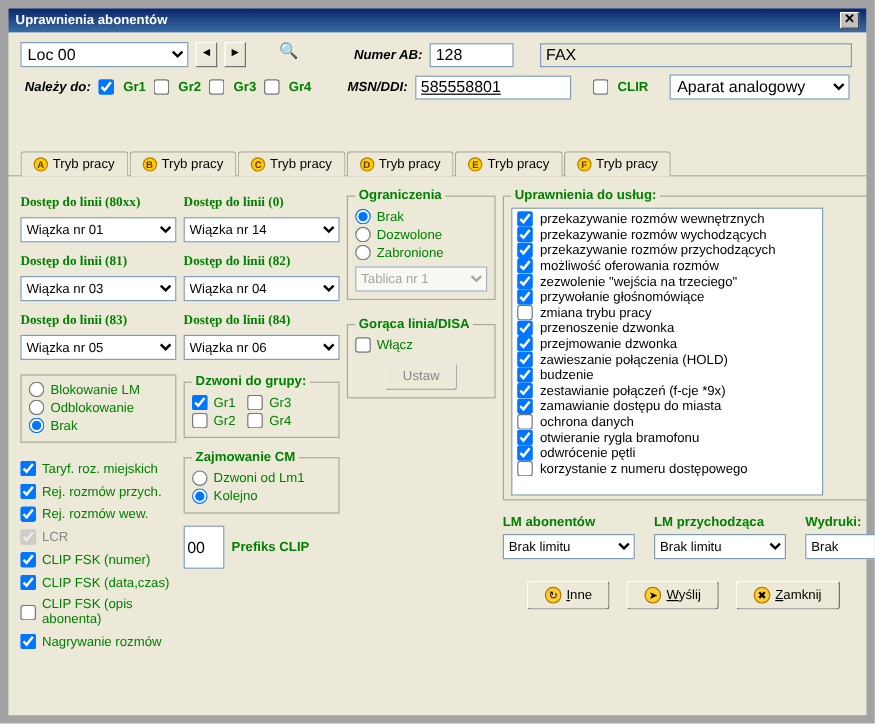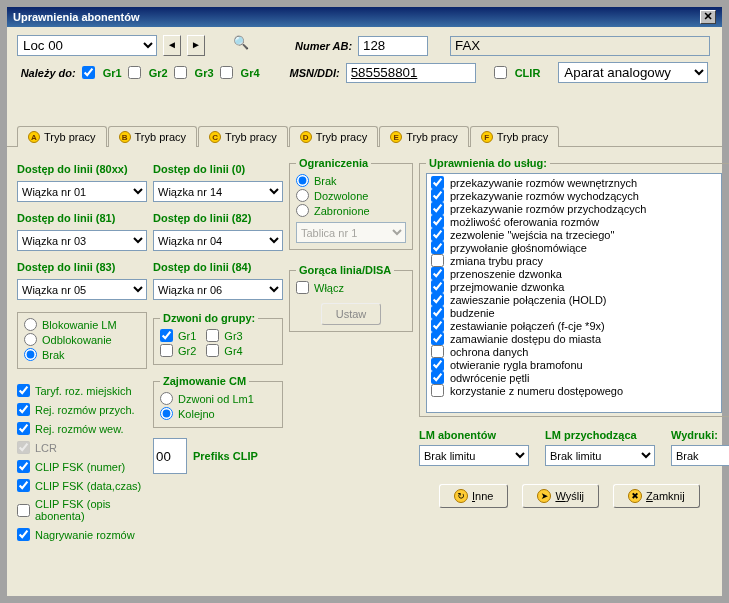--- a/index.html
+++ b/index.html
@@ -25,28 +25,28 @@
 select.inset { height:21px; padding:1px; }
 .arrow-btn { width:18px; height:21px; background:#ece9d8; border:1px solid #999; border-top-color:#fff; border-left-color:#fff; border-right-color:#707070; border-bottom-color:#707070; cursor:pointer; font-size:10px; text-align:center; line-height:18px;}
 .icon-btn { width:24px; height:21px; background:#ece9d8; border:none; cursor:pointer; text-align:center; font-size:13px; color:#aa6600;}
 .clir-lbl { color:#008000; font-weight:bold; }
 .green-b { color:#008000; font-weight:bold; }
 .tabs { padding: 4px 10px 0 10px; display:flex;  border-bottom:1px solid #aca899; margin-top:30px;}
 .tab { padding:4px 10px; border:1px solid #aca899; border-bottom:none; background:#ece9d8; margin-right:1px; border-radius:3px 3px 0 0; display:flex; align-items:center; gap:4px; cursor:pointer; position:relative; top:1px;}
 .tab-bullet { width:12px; height:12px; border-radius:50%; background:#ffcc00; border:1px solid #b08000; display:inline-flex; align-items:center; justify-content:center; font-size:8px; font-weight:bold; color:#663300;}
 .content { padding: 10px; display:flex; gap:6px; }
 .col { display:flex; flex-direction:column; gap:4px; }
-.group-label { color:#008000; font-weight:bold; font-size:11px; margin-top:6px; margin-bottom:2px;}
+.group-label { color:#008000; font-weight:bold; font-size:11px; margin-top:6px; margin-bottom:2px;font-family:Liberation Serif, serif;}
 select.wiazka { width:130px; height:21px; border:1px solid #7f9db9; background:#fff; font-size:11px;}
 fieldset { border:1px solid #aca899; padding:4px 6px 6px 6px; margin:0; }
 legend { color:#008000; font-weight:bold; padding:0 3px; font-size:11px;}
 .radio-row, .chk-row { display:flex; align-items:center; gap:3px; padding:1px 0;}
 .radio-row label, .chk-row label { color:#008000; }
 .chk-row.gray label { color:#888; }
-.perm-list { width:296px; height:240px; overflow-y:scroll; background:#fff; border:1px solid #7f9db9; padding:2px;}
+.perm-list { width:260px; height:240px; overflow-y:scroll; background:#fff; border:1px solid #7f9db9; padding:2px;}
 .perm-item { display:flex; align-items:center; gap:4px; padding:0px 2px; font-size:11px;}
 .btn { background:#ece9d8; border:1px solid #707070; border-top-color:#fff; border-left-color:#fff; padding:4px 14px; cursor:pointer; border-radius:3px; display:inline-flex; align-items:center; gap:4px; font-size:11px;}
 .btn-icon { width:14px; height:14px; border-radius:50%; background:#ffcc33; border:1px solid #aa7700; display:inline-flex; align-items:center; justify-content:center; font-size:9px;}
 .btn.gray-disabled { color:#888; border-color:#aaa; border-top-color:#eee; border-left-color:#eee;}
 .underline-accel { text-decoration: underline; }
 .small-input { width:34px; height:36px; border:1px solid #7f9db9; background:#fff; text-align:left; padding:2px;}
 .hr-space { height:6px; }
 input[type=checkbox], input[type=radio] { margin:0 2px 0 0; }
 .right-section { flex:1; }
 </style>

